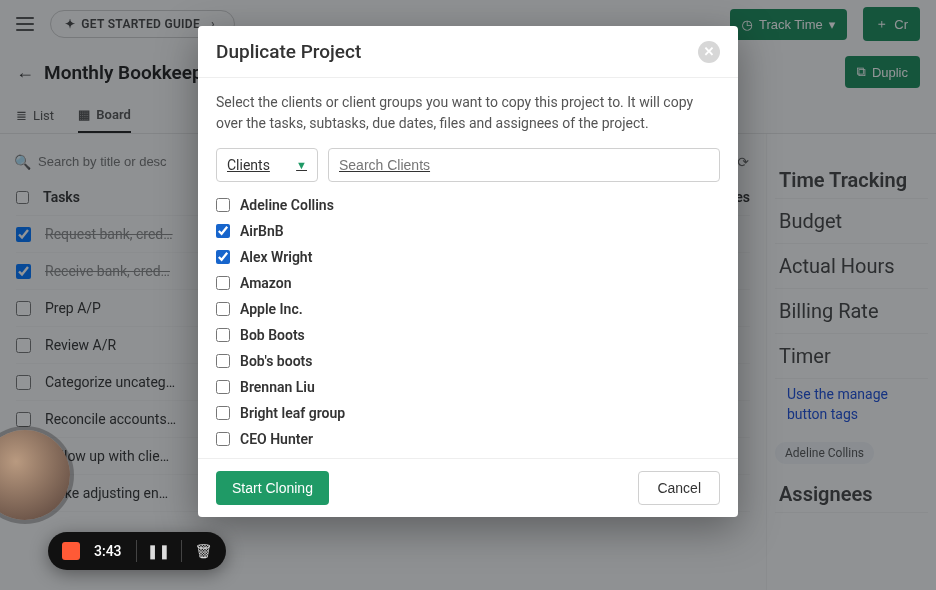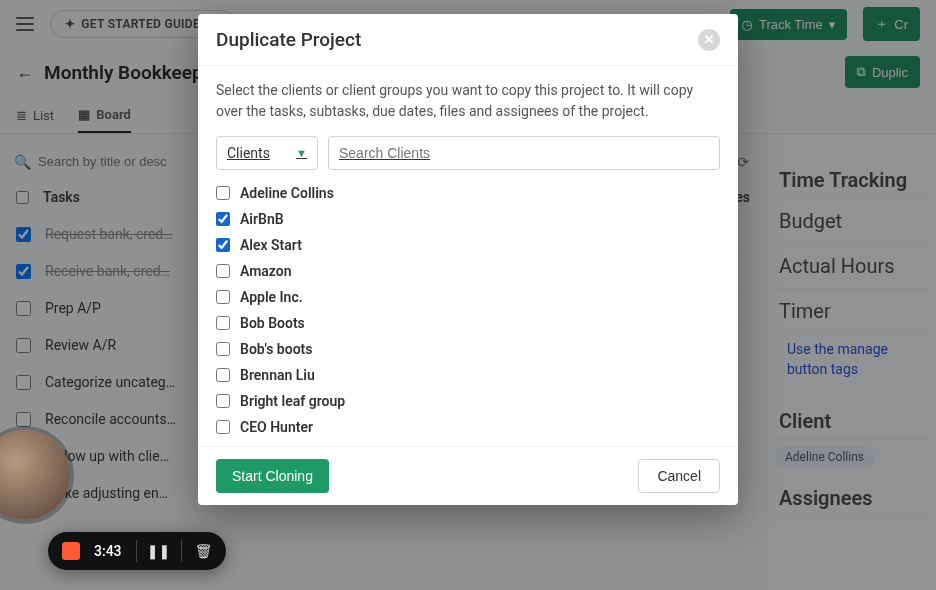--- a/index.html
+++ b/index.html
@@ -137,21 +137,21 @@
     background: rgba(15,20,25,0.45);
     display: flex;
     align-items: flex-start;
     justify-content: center;
     z-index: 50;
   }
   .modal {
     width: 540px;
     background: #fff;
     border-radius: 4px;
-    margin-top: 14px;
+    margin-top: 26px;
     box-shadow: 0 12px 40px rgba(0,0,0,0.35);
     display: flex;
     flex-direction: column;
     max-height: 540px;
   }
   .modal-head {
     display: flex; align-items: center; justify-content: space-between;
     padding: 14px 18px;
     border-bottom: 1px solid #eee;
   }
@@ -351,23 +351,23 @@
         <div class="task-row">
           <input type="checkbox" style="">
           <span class="label">Make adjusting en…</span>
         </div>
       </div>
   </div>
   <div class="side-col">
     <div class="side-row side-heading">Time Tracking</div>
     <div class="side-row">Budget</div>
     <div class="side-row">Actual Hours</div>
+    <div class="side-row">Billing Rate</div>
     <div class="side-row">Timer</div>
     <div class="side-note">Use the manage button tags</div>
-    <div class="side-row side-heading">Client</div>
     <span class="chip">Adeline Collins</span>
     <div class="side-row side-heading">Assignees</div>
   </div>
 </div>
 
 <div class="overlay">
   <div class="modal">
     <div class="modal-head">
       <h2>Duplicate Project</h2>
       <div class="close-x">✕</div>
@@ -385,21 +385,21 @@
           <label class="client-item">
             <input type="checkbox" style="">
             <span>Adeline Collins</span>
           </label>
           <label class="client-item">
             <input type="checkbox" checked="" style="">
             <span>AirBnB</span>
           </label>
           <label class="client-item">
             <input type="checkbox" checked="" style="">
-            <span>Alex Start</span>
+            <span>Alex Wright</span>
           </label>
           <label class="client-item">
             <input type="checkbox" style="">
             <span>Amazon</span>
           </label>
           <label class="client-item">
             <input type="checkbox" style="">
             <span>Apple Inc.</span>
           </label>
           <label class="client-item">

